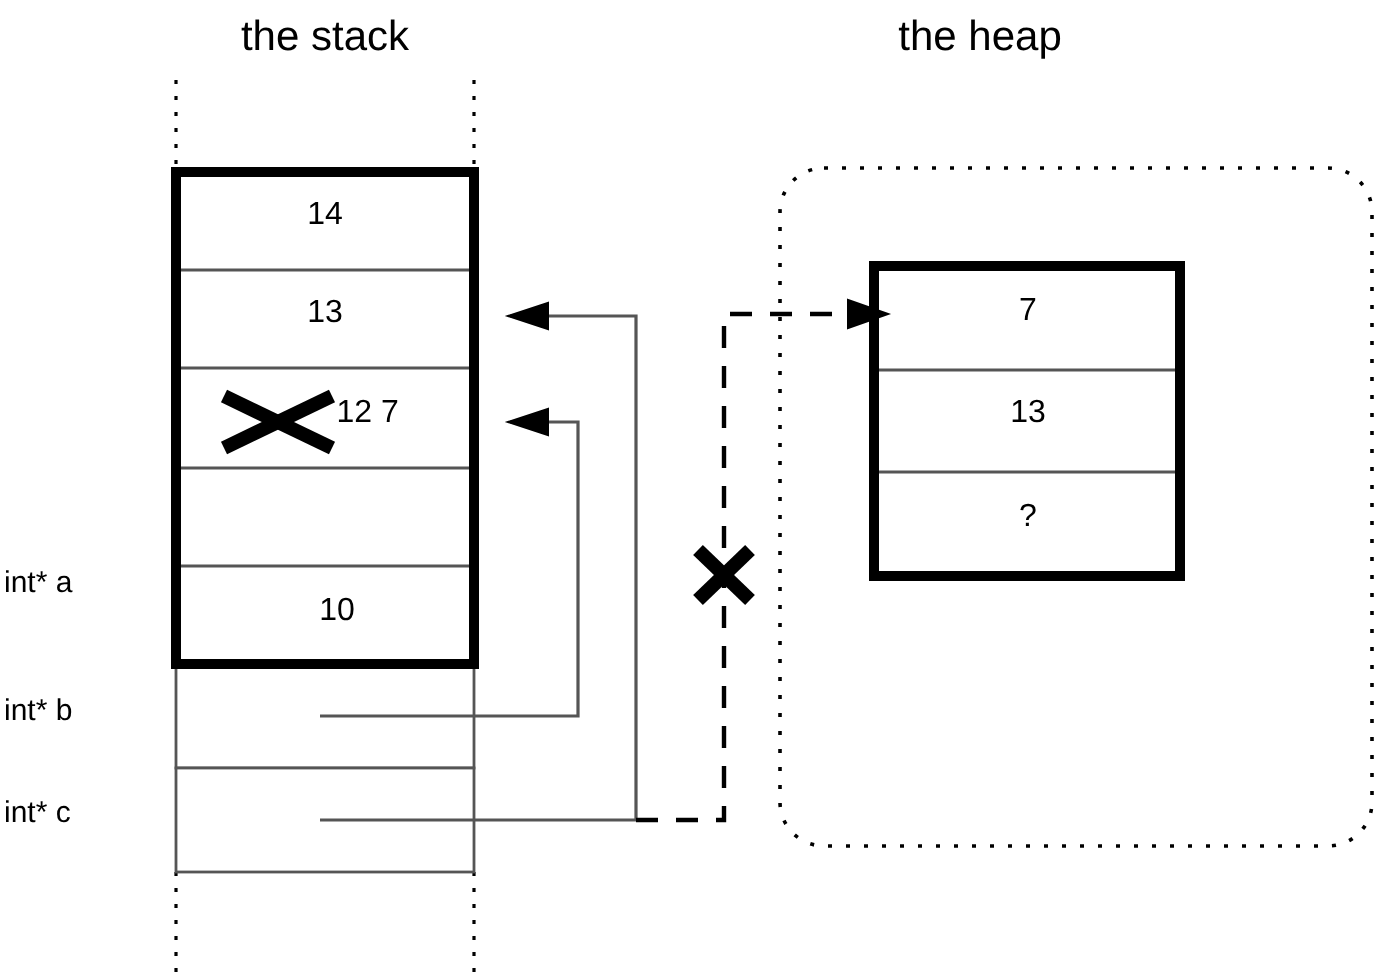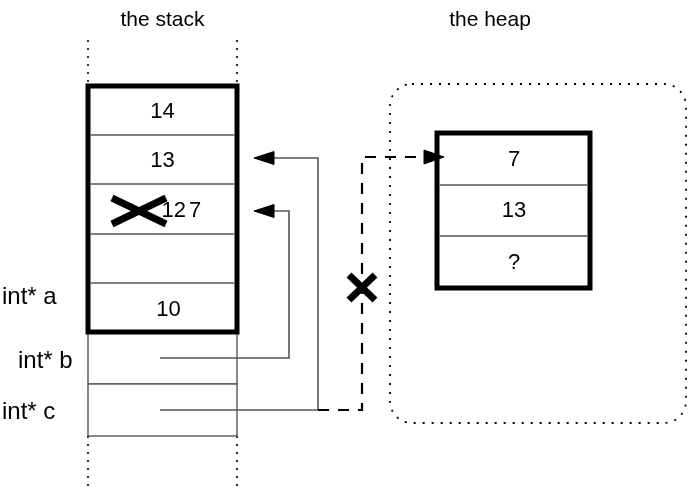--- a/index.html
+++ b/index.html
@@ -31,25 +31,25 @@
     white-space: pre;
     font-family: Liberation Sans, sans-serif;
     color: #000000;
     line-height: 1;
   }
   .heading {
     font-size: 21px;
     text-align: center;
   }
   .cell-val {
-    font-size: 22px;
+    font-size: 16px;
     text-align: center;
   }
   .var-label {
-    font-size: 24px;
+    font-size: 15px;
     text-align: left;
   }
 </style>
 </head>
 <body>
 
 <div id="canvas">
 
   <svg id="diagram-svg" viewBox="0 0 692 489">
 
@@ -102,16 +102,16 @@
   <div class="txt cell-val" style="left:90px; top:149px; width:145px;">13</div>
   <div class="txt cell-val" style="left:92px; top:199px; width:94px; text-align:right;">12</div>
   <div class="txt cell-val" style="left:175px; top:199px; width:40px; text-align:center;">7</div>
   <div class="txt cell-val" style="left:90px; top:298px; width:157px;">10</div>
 
   <div class="txt cell-val" style="left:440px; top:148px; width:148px;">7</div>
   <div class="txt cell-val" style="left:440px; top:199px; width:148px;">13</div>
   <div class="txt cell-val" style="left:440px; top:251px; width:148px;">?</div>
 
   <div class="txt var-label" style="left:2px; top:284px;">int* a</div>
-  <div class="txt var-label" style="left:18px; top:348px;">int* b</div>
+  <div class="txt var-label" style="left:2px; top:348px;">int* b</div>
   <div class="txt var-label" style="left:2px; top:399px;">int* c</div>
 
 </div>
 
 </body></html>

